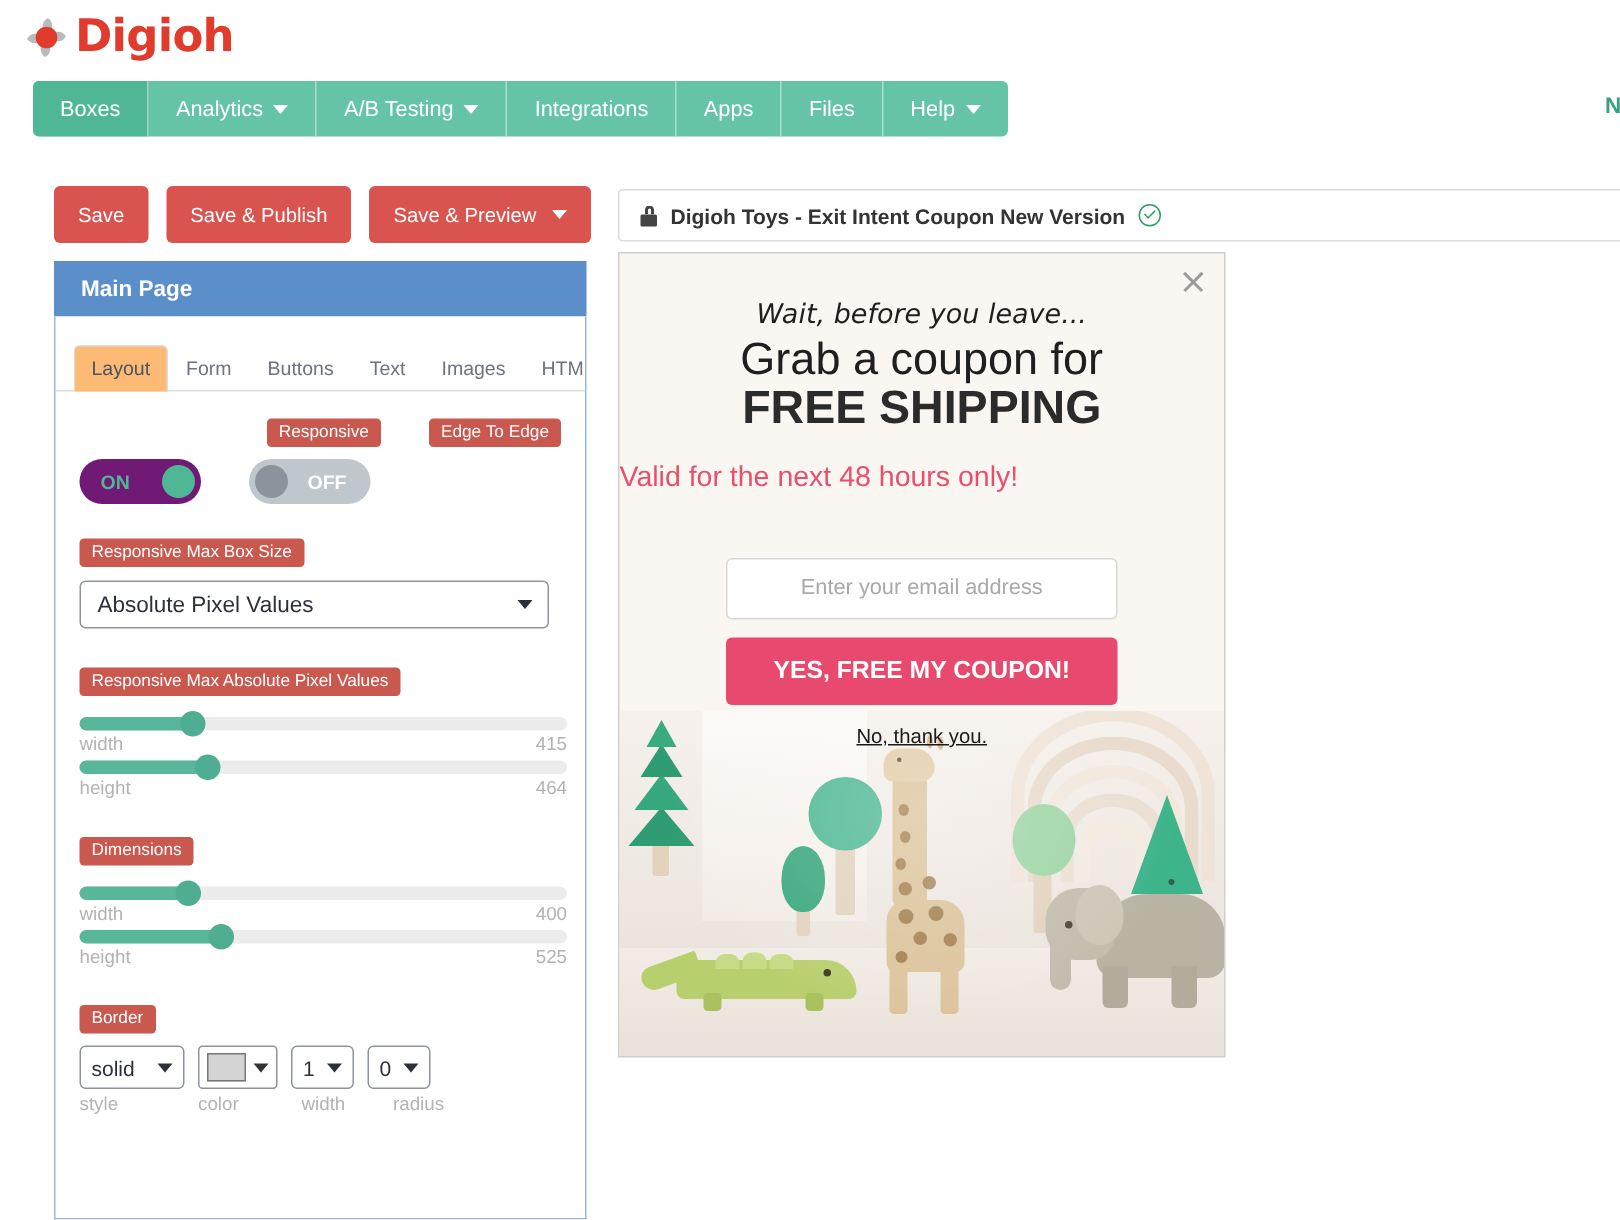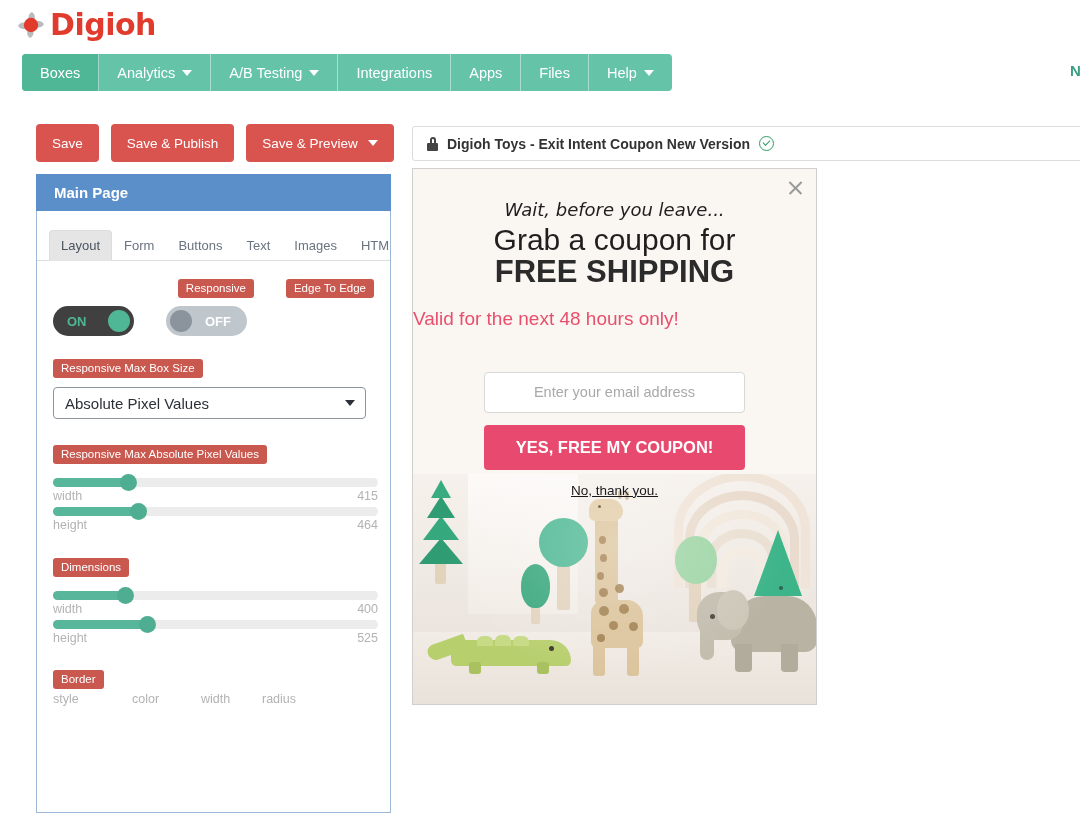--- a/index.html
+++ b/index.html
@@ -54,31 +54,31 @@
                       transform:rotate(-45deg); }
   .panel-head { position:absolute; left:36px; top:174px; width:355px; height:37px;
                 background:#5b8fc9; color:#fff; display:flex; align-items:center;
                 padding-left:18px; font-size:15px; font-weight:bold; }
   .panel-body { position:absolute; left:36px; top:211px; width:355px; height:602px;
                 background:#fff; border:1px solid #9db8d6; border-top:none; overflow:hidden; }
 
   .tabs { display:flex; padding:18px 0 0 12px; border-bottom:1px solid #ddd; }
   .tab { padding:7px 11px 8px; font-size:13px; color:#6a7380; cursor:pointer;
          border:1px solid transparent; border-bottom:none; position:relative; top:1px; }
-  .tab.active { background:#e5e5e5; border-color:#ddd; border-radius:4px 4px 0 0; color:#4a5360;
+  .tab.active { background:#fdba74; border-color:#ddd; border-radius:4px 4px 0 0; color:#4a5360;
                 font-weight:normal; }
 
   .sect { padding:0 16px; }
   .lbl { display:inline-block; background:#c9584f; color:#fff; font-size:11.5px;
          padding:3px 8px 4px; border-radius:3px; margin-bottom:0; }
 
   .toggle-row { display:flex; gap:32px; margin-top:8px; }
   .toggle { width:81px; height:30px; border-radius:15px; display:flex; align-items:center;
             position:relative; cursor:pointer; }
-  .toggle.on { background:#404040; justify-content:flex-start; padding-left:14px; }
+  .toggle.on { background:#701a75; justify-content:flex-start; padding-left:14px; }
   .toggle.off { background:#bfc6cc; justify-content:flex-end; padding-right:16px; }
   .toggle .txt { font-size:13px; font-weight:bold; }
   .toggle.on .txt { color:#4fb795; }
   .toggle.off .txt { color:#ffffff; }
   .knob { position:absolute; width:22px; height:22px; border-radius:50%; top:4px; }
   .toggle.on .knob { right:4px; background:#4fb795; }
   .toggle.off .knob { left:4px; background:#8b949c; }
 
   .select-box { width:313px; height:32px; border:1px solid #8d949c; border-radius:4px;
                 background:#fff; display:flex; align-items:center; justify-content:space-between;
@@ -318,20 +318,38 @@
         </div>
         <div class="sl-meta">
           <span>height</span>
           <span>525</span>
         </div>
       </div>
     </div>
 
     <div class="sect" style="margin-top:24px;">
       <span class="lbl">Border</span>
+      <div class="border-row">
+        <div class="bsel" style="width:70px; justify-content:space-between;">
+          <span>solid</span>
+          <i class="chev"></i>
+        </div>
+        <div class="color-swatch-btn">
+          <span class="swatch"></span>
+          <i class="chev" style="border-top-color:#333;"></i>
+        </div>
+        <div class="bsel" style="width:42px; justify-content:space-between;">
+          <span>1</span>
+          <i class="chev"></i>
+        </div>
+        <div class="bsel" style="width:42px; justify-content:space-between;">
+          <span>0</span>
+          <i class="chev"></i>
+        </div>
+      </div>
       <div class="bmeta">
         <span class="bm1">style</span>
         <span class="bm2">color</span>
         <span class="bm3">width</span>
         <span class="bm4">radius</span>
       </div>
     </div>
   </div>
 
   <div class="popup">

